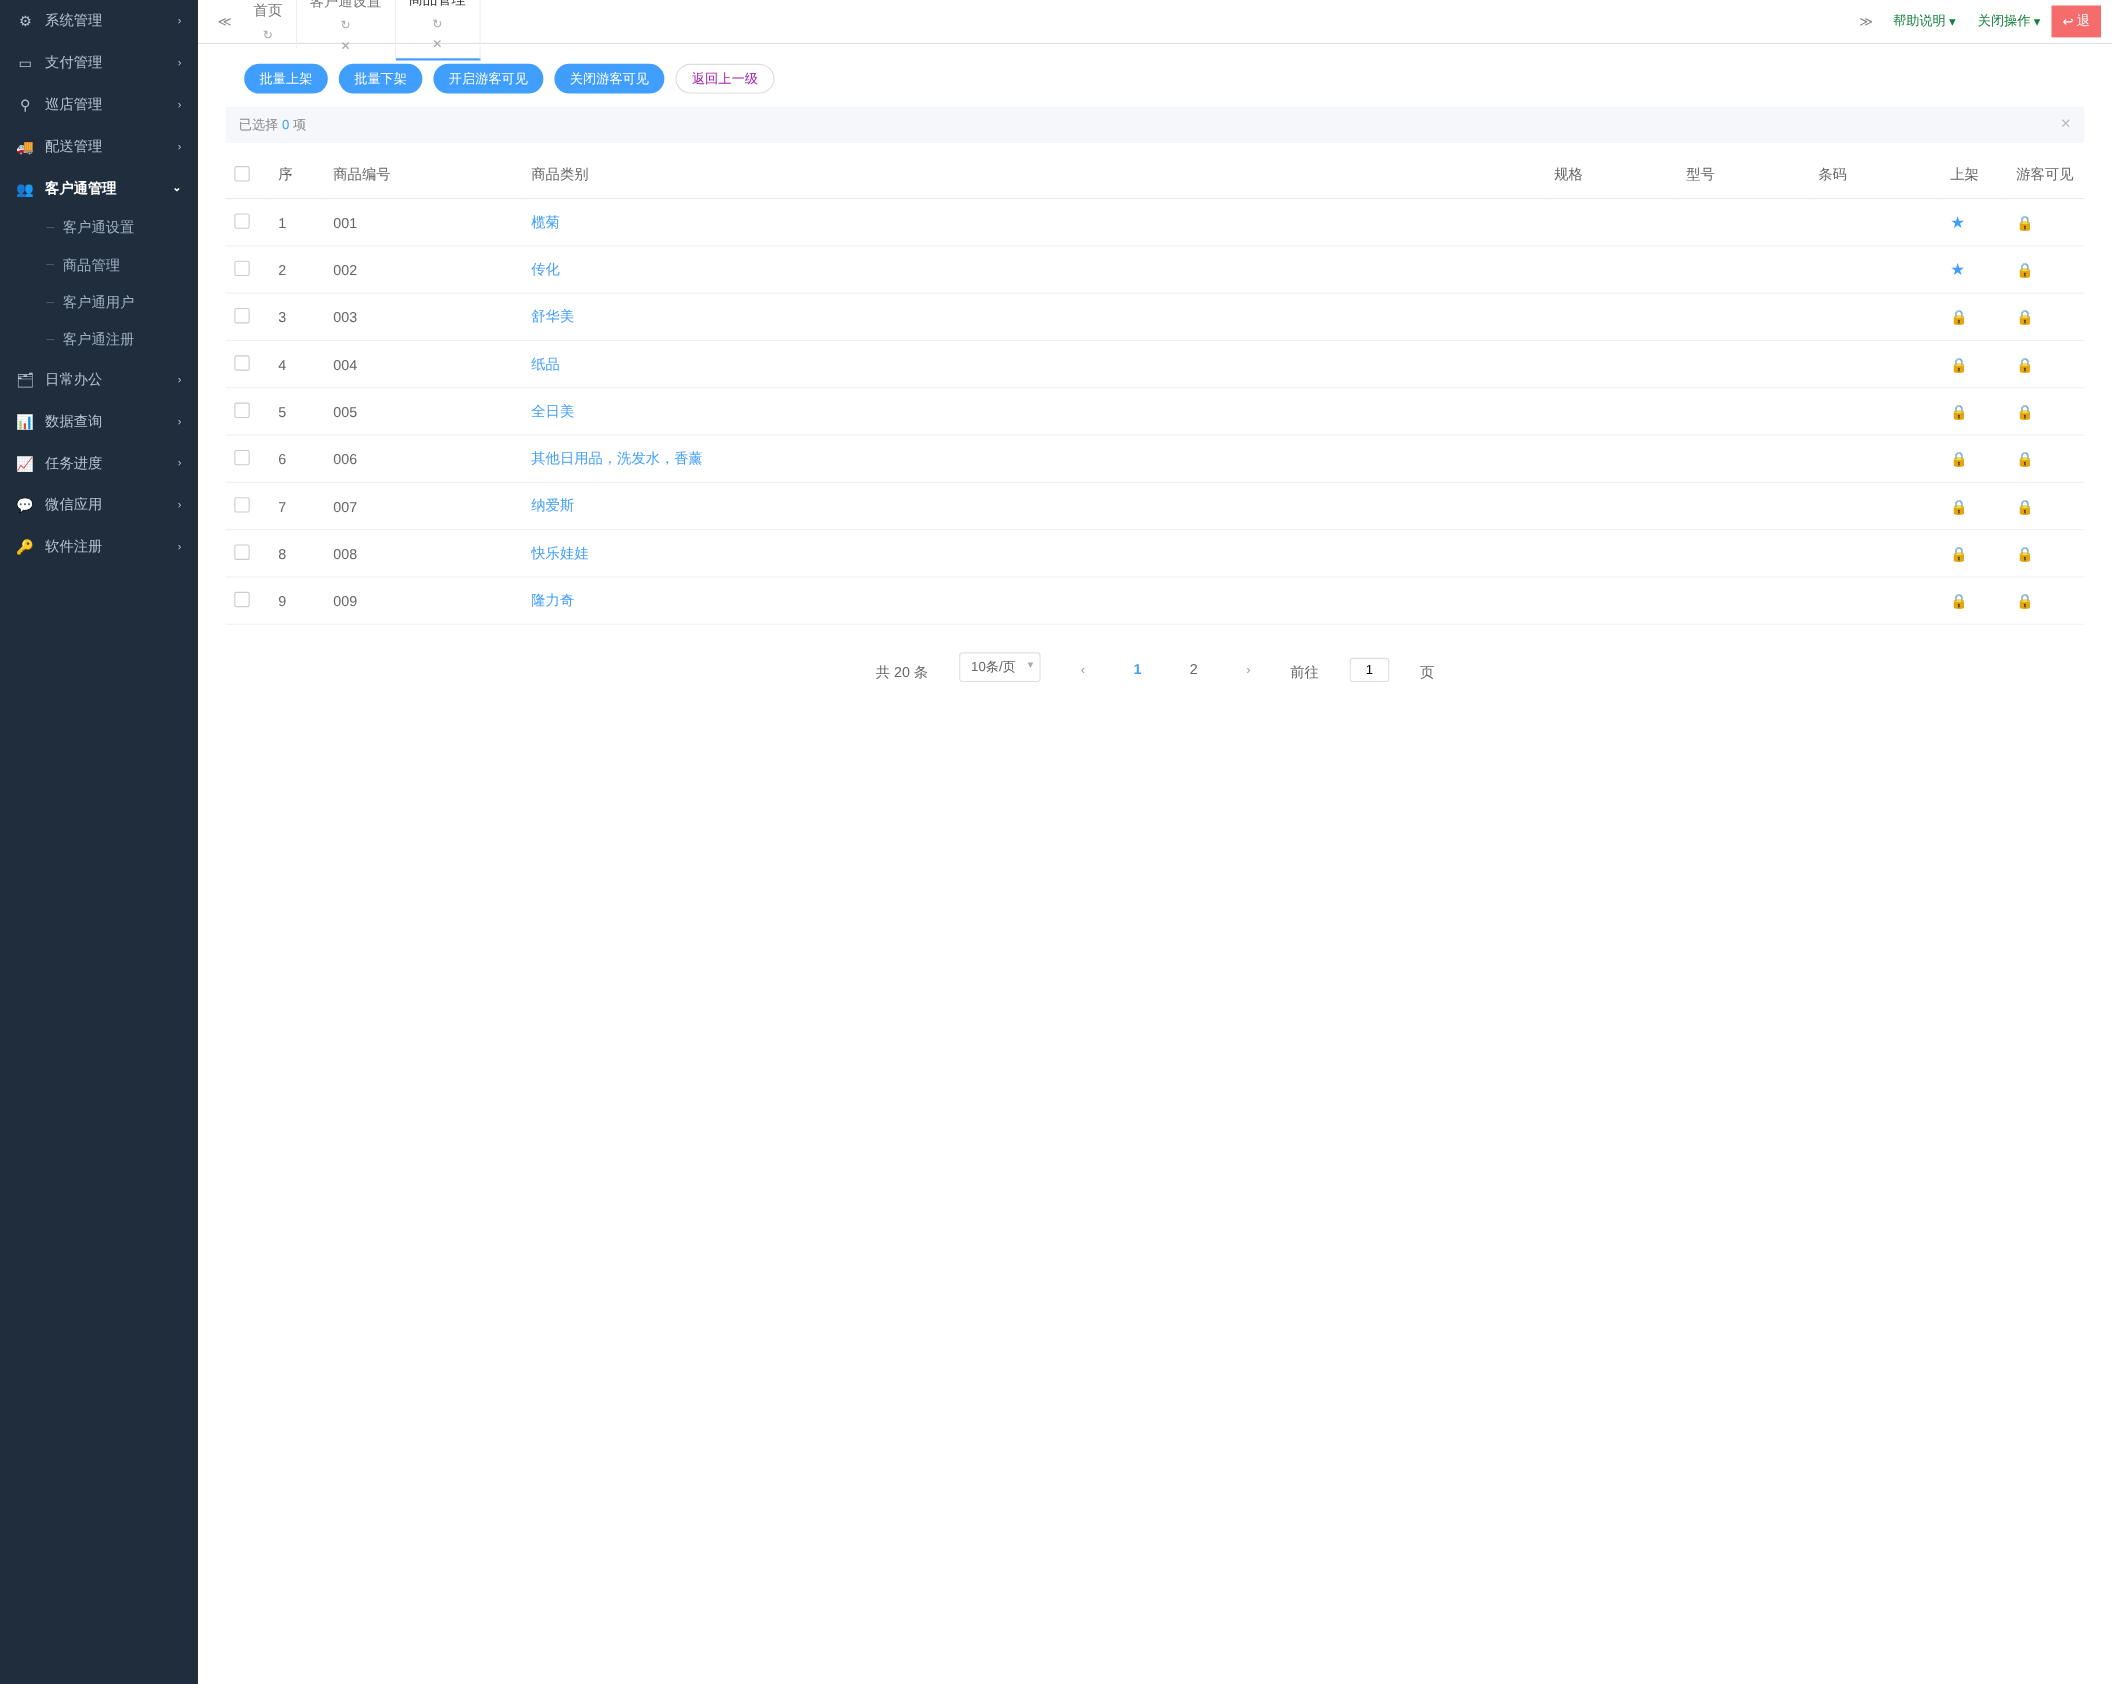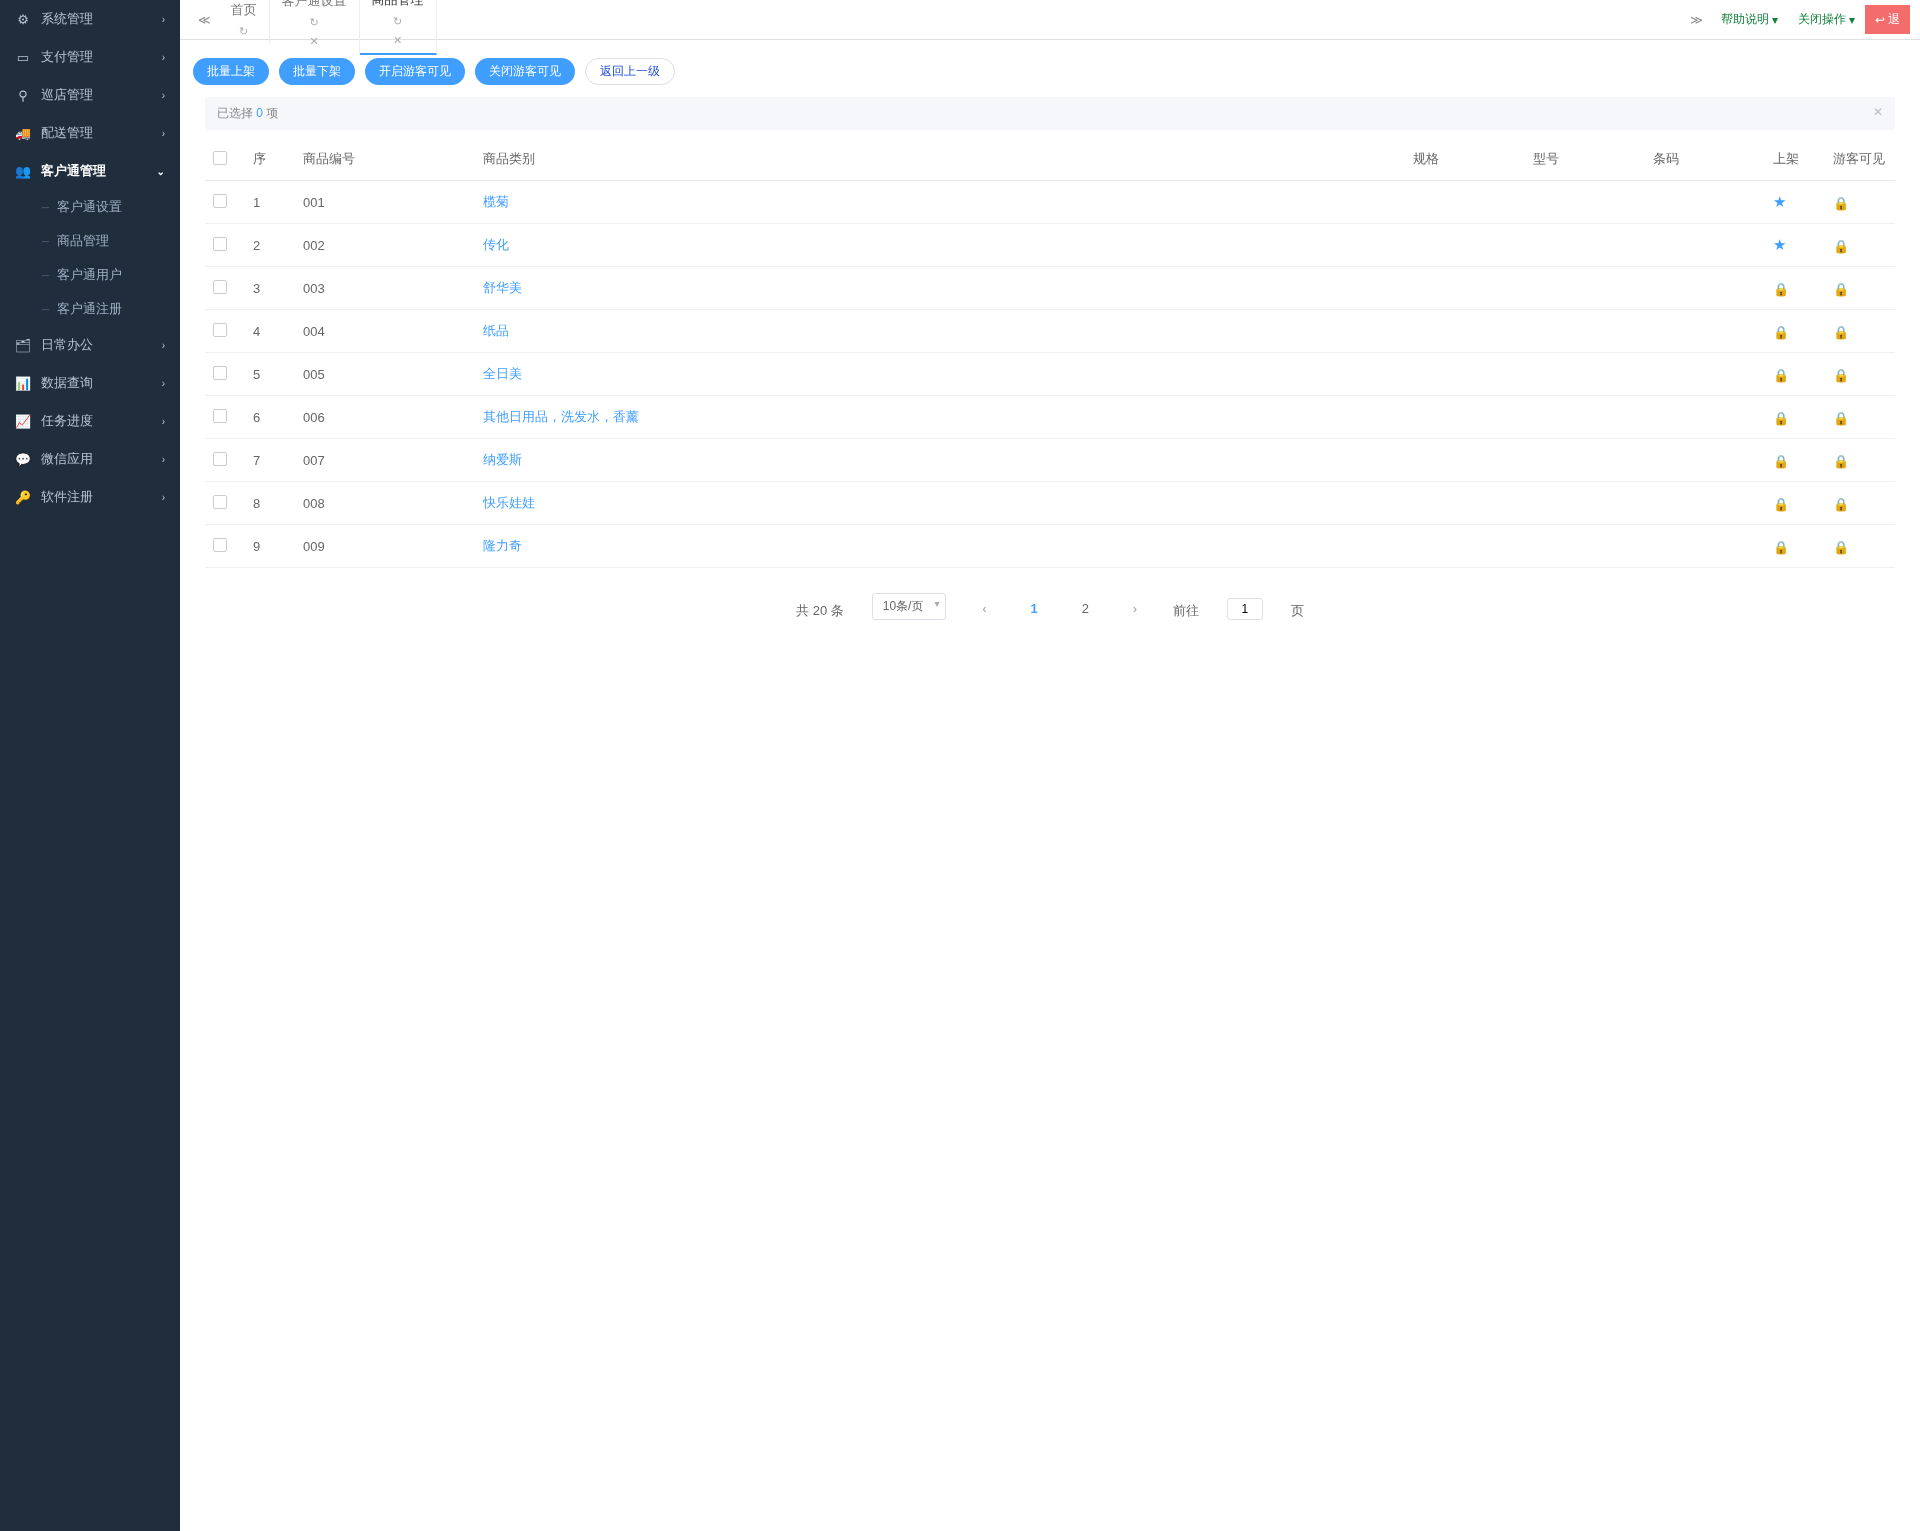--- a/index.html
+++ b/index.html
@@ -21,23 +21,23 @@
 .main { margin-left: 180px; }
 .tabbar { height: 40px; display: flex; align-items: center; border-bottom: 1px solid #e0e0e0; padding: 0 10px; background: #fff; }
 .tab-nav-btn { padding: 4px 8px; color: #888; cursor: pointer; font-size: 12px; }
 .tab { padding: 6px 12px; color: #777; display: flex; align-items: center; gap: 6px; font-size: 13px; cursor: pointer; border-right: 1px solid #eee; flex-direction: column; }
 .tab.active { color: #333; border-bottom: 2px solid #409eff; }
 .tab .icon-sm { font-size: 11px; color: #aaa; }
 .tabbar-right { margin-left: auto; display: flex; align-items: center; }
 .topbtn { padding: 6px 10px; color: #15803d; font-size: 12px; cursor: pointer; display: flex; align-items: center; gap: 3px; }
 .topbtn.danger { background: #f56c6c; color: #fff; }
 
-.action-bar { padding: 18px 13px 12px; display: flex; gap: 10px; }
+.action-bar { padding: 18px 42px 12px; display: flex; gap: 10px; }
 .pill { background: #409eff; color: #fff; border-radius: 14px; padding: 4px 14px; font-size: 12px; cursor: pointer; border: none; }
-.pill.ghost { background: #fff; color: #1d4ed8; border: 1px solid #ddd; }
+.pill.ghost { background: #fff; color: #a21caf; border: 1px solid #ddd; }
 .selected-bar { margin: 0 25px; background: #f5f7fa; border-radius: 3px; padding: 8px 12px; font-size: 12px; color: #888; position: relative; }
 .selected-bar .count { color: #409eff; }
 .selected-bar .close { position: absolute; right: 12px; top: 8px; color: #bbb; cursor: pointer; }
 
 .table { width: calc(100% - 50px); margin: 8px 25px 0; border-collapse: collapse; font-size: 13px; }
 .table th { text-align: left; padding: 12px 8px; color: #666; font-weight: 500; border-bottom: 1px solid #e8e8e8; }
 .table td { padding: 12px 8px; border-bottom: 1px solid #f0f0f0; color: #666; }
 .table a { color: #409eff; text-decoration: none; cursor: pointer; }
 .cb { width: 14px; height: 14px; border: 1px solid #ccc; border-radius: 2px; display: inline-block; cursor: pointer; }
 .icon-cell { color: #409eff; font-size: 15px; cursor: pointer; }

